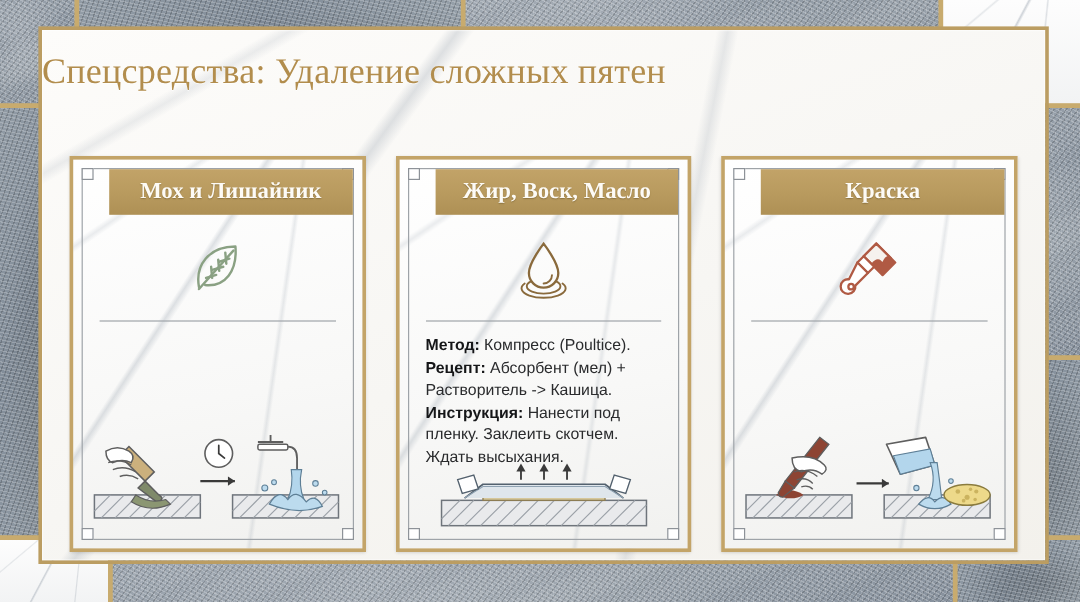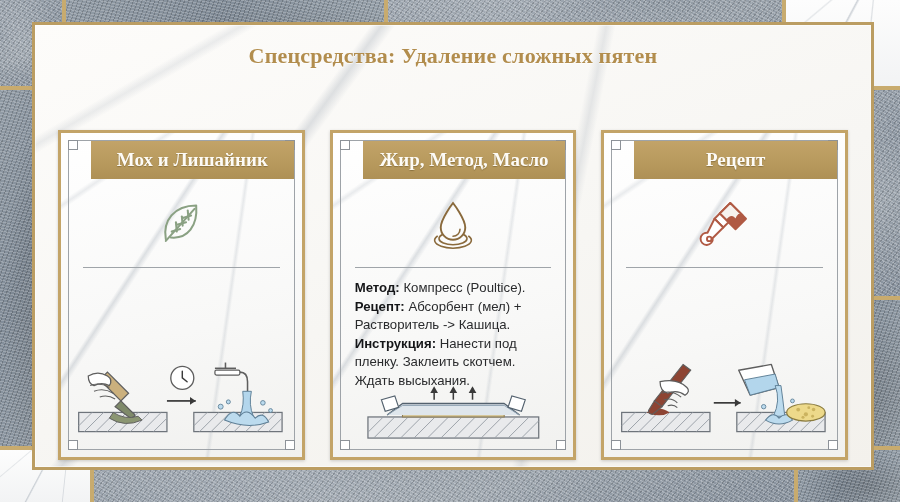--- a/index.html
+++ b/index.html
@@ -43,24 +43,24 @@
       linear-gradient(126deg, rgba(150,160,172,.0) 29%, rgba(152,162,174,.30) 30%, rgba(152,162,174,.0) 31.2%),
       linear-gradient(101deg, rgba(150,160,172,.0) 61%, rgba(152,162,174,.22) 62%, rgba(152,162,174,.0) 63%),
       linear-gradient(150deg, rgba(150,160,172,.0) 12%, rgba(152,162,174,.18) 13%, rgba(152,162,174,.0) 14%),
       linear-gradient(160deg,#fdfcfa 0%,#f7f6f3 55%,#f3f1ec 100%);
     border:3px solid #bb9d62;
     box-shadow:0 0 0 1px rgba(255,255,255,.5) inset;
   }
 
   .page-title{
     position:absolute;left:0;right:0;top:18px;
-    text-align:center;
+    text-align:left;
     font-family:"Liberation Serif", serif;
-    font-weight:700;
-    font-size:22px;
+    font-weight:400;
+    font-size:30px;
     letter-spacing:.2px;
     color:#b28d4d;
     text-shadow:0 1px 0 rgba(255,255,255,.7);
     white-space:nowrap;
   }
 
   
   .cards{position:absolute;left:23px;top:105px;width:790px;height:330px;display:flex;gap:25px;}
   .card{
     position:relative;flex:1 1 0;
@@ -217,21 +217,21 @@
 
       <div class="card">
         <div class="card-inner">
           <div class="corner tl"></div>
           <div class="corner tr"></div>
           <div class="corner bl"></div>
           <div class="corner br"></div>
         </div>
 
         <div class="card-head">
-          <span>Жир, Метод, Масло</span>
+          <span>Жир, Воск, Масло</span>
         </div>
 
         <div class="icon-zone">
           <svg width="56" height="56" viewBox="0 0 64 64" fill="none" stroke="#8a6a3c" stroke-width="2.2" stroke-linecap="round">
             <path d="M32 8 C32 8 18 26 18 36 A14 14 0 0 0 46 36 C46 26 32 8 32 8 Z"></path>
             <path d="M40 38 A8 8 0 0 1 32 46" stroke-width="1.8"></path>
             <path d="M20 44 A16 7 0 1 0 44 44" stroke-width="1.8"></path>
             <path d="M14 46 A21 9 0 1 0 50 46" stroke-width="1.8"></path>
           </svg>
         </div>
@@ -286,21 +286,21 @@
 
       <div class="card">
         <div class="card-inner">
           <div class="corner tl"></div>
           <div class="corner tr"></div>
           <div class="corner bl"></div>
           <div class="corner br"></div>
         </div>
 
         <div class="card-head">
-          <span>Рецепт</span>
+          <span>Краска</span>
         </div>
 
         <div class="icon-zone">
           <svg width="56" height="56" viewBox="0 0 64 64" fill="none" stroke="#b05a44" stroke-width="2.2" stroke-linejoin="round">
             <path d="M38 8 L56 26 L44 38 L26 20 Z" fill="#b05a44"></path>
             <path d="M38 8 L26 20 L34 28 Q40 20 44 28 Q48 18 52 22 Z" fill="#f6f2ee"></path>
             <path d="M26 20 L36 30 L30 36 L20 26 Z" fill="#fff"></path>
             <path d="M20 26 L30 36 L18 48 A7 7 0 1 1 12 42 Z" fill="#fff"></path>
             <circle cx="14" cy="49" r="2.6" fill="#fff"></circle>
           </svg>

